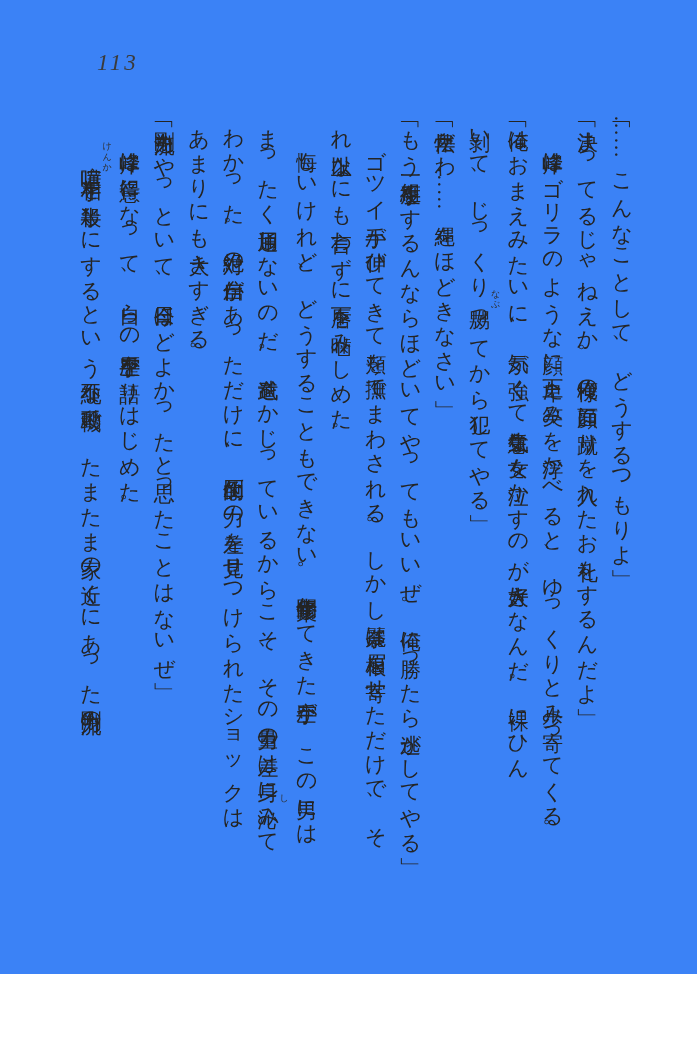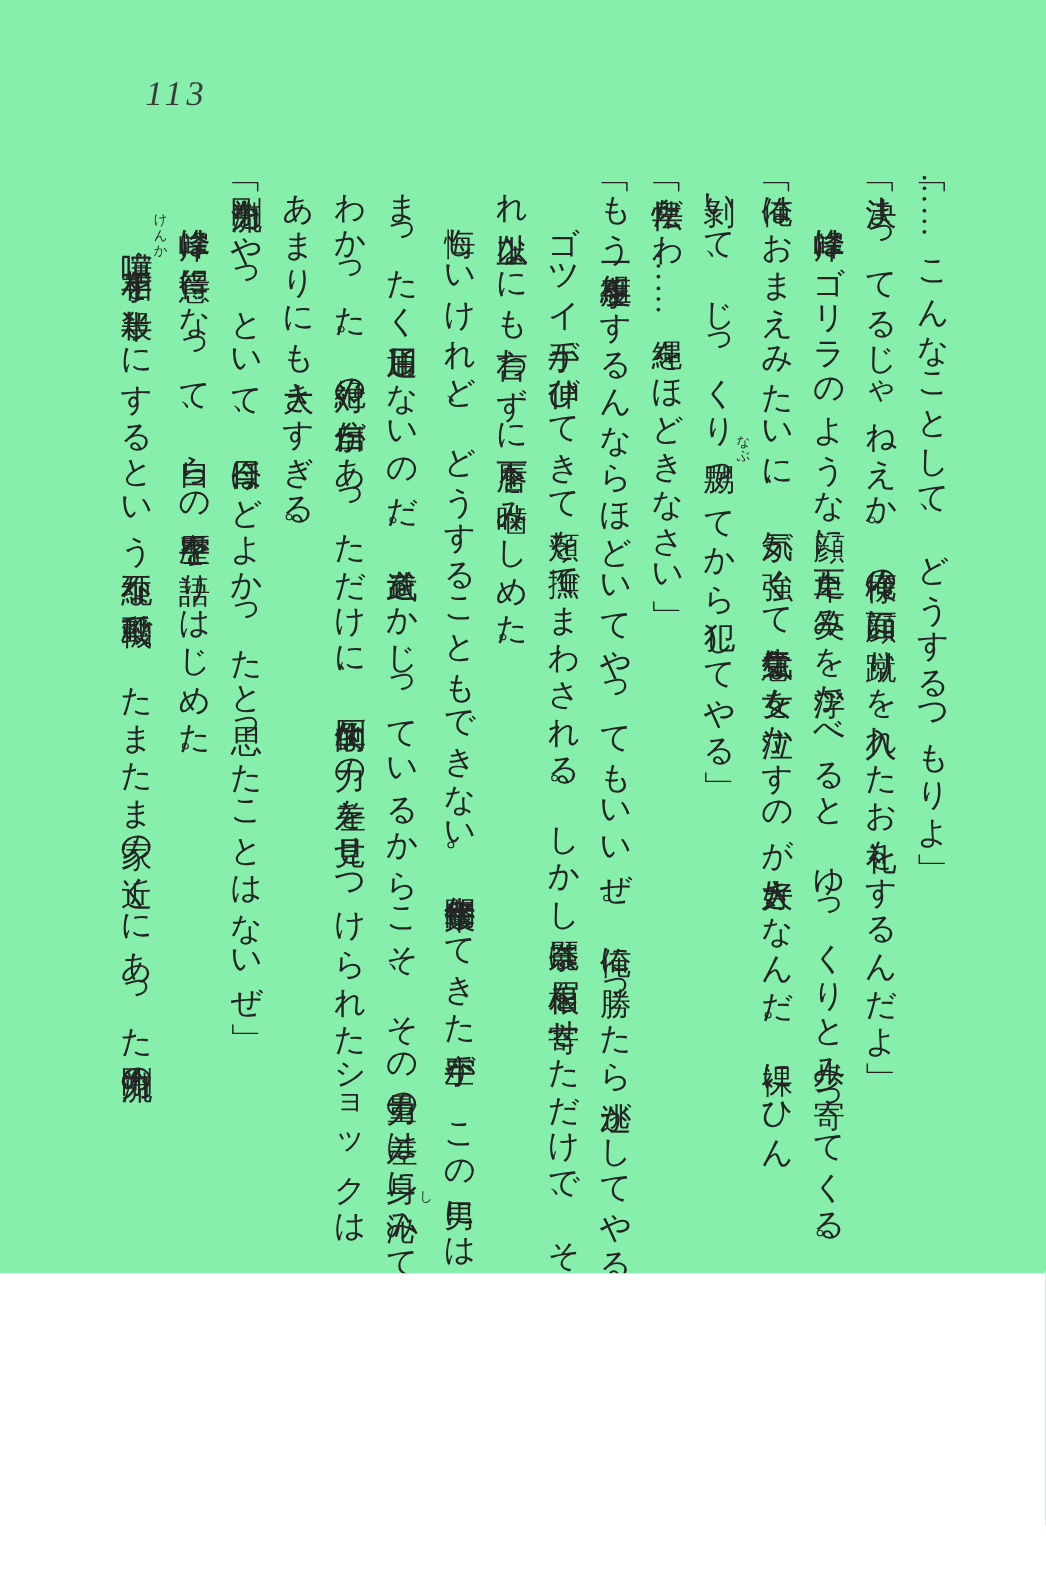--- a/index.html
+++ b/index.html
@@ -3,22 +3,22 @@
 <meta charset="utf-8">
 <style>
   html, body {
     margin: 0;
     padding: 0;
     background: #ffffff;
   }
   .page {
     position: relative;
     width: 697px;
-    height: 849px;
-    background: #86efac;
+    height: 974px;
+    background: #3b82f6;
     overflow: hidden;
     font-family: "Liberation Serif", "DejaVu Serif", serif;
   }
   .page-number {
     position: absolute;
     top: 50px;
     left: 97px;
     font-size: 23px;
     font-style: italic;
     color: #3b3b3b;

